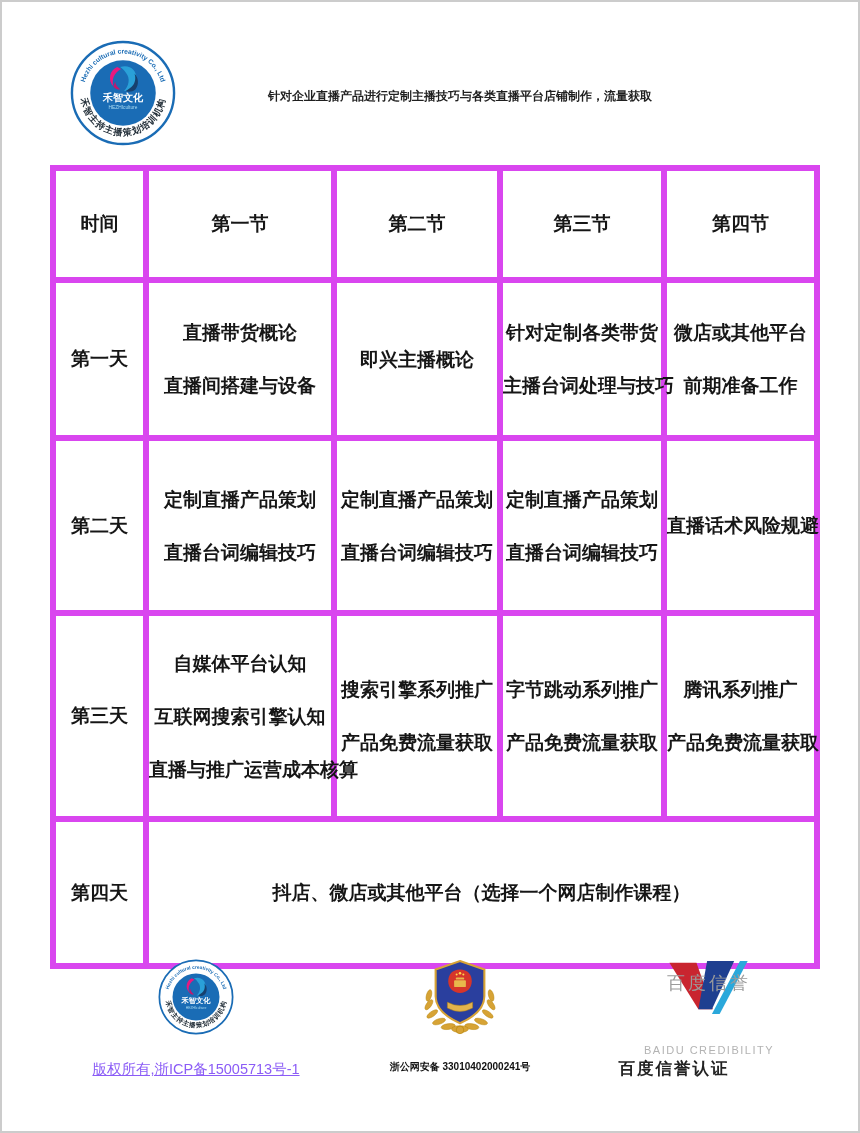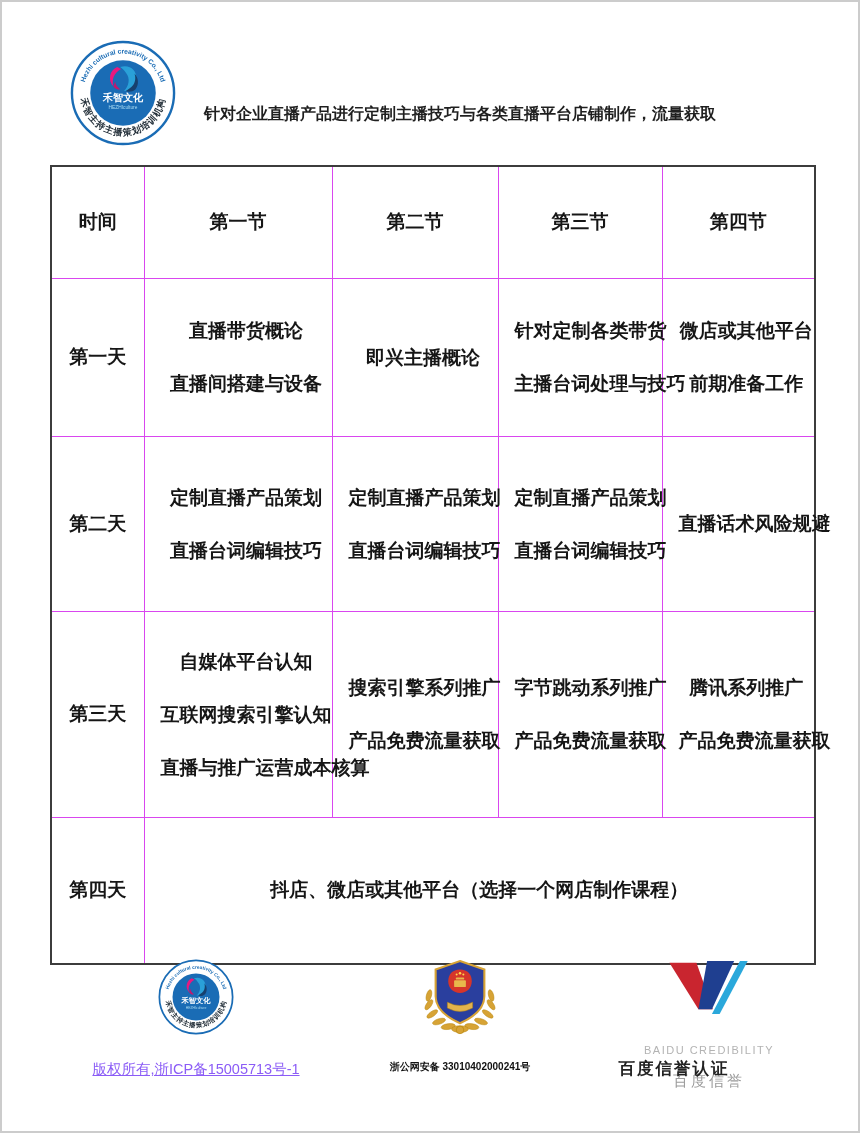--- a/index.html
+++ b/index.html
@@ -5,40 +5,40 @@
   html,body{margin:0;padding:0;background:#fff;}
   .page{position:relative;width:860px;height:1133px;background:#ffffff;
         border:2px solid #cccccc;box-sizing:border-box;overflow:hidden;
         font-family:"Liberation Sans",sans-serif;color:#1a1a1a;}
 
   
   .hezhi-logo{position:absolute;}
   .logo-header{left:68px;top:38px;}
   .page-title{position:absolute;top:50px;left:460px;transform:translateX(-50%);
               font-size:38px;font-weight:900;letter-spacing:2px;white-space:nowrap;color:#141414;}
-  .page-subtitle{position:absolute;top:102px;left:458px;transform:translateX(-50%);
-                 font-size:16px;font-weight:700;white-space:nowrap;color:#1f1f1f;}
+  .page-subtitle{position:absolute;top:86px;left:458px;transform:translateX(-50%);
+                 font-size:12px;font-weight:700;white-space:nowrap;color:#1f1f1f;}
 
   
   .tablewrap{position:absolute;left:48px;top:163px;}
   table.course{border-collapse:collapse;table-layout:fixed;width:764px;border:2px solid #3c3c3c;}
-  table.course th,table.course td{border:1px solid #d946ef;padding:0;text-align:center;
+  table.course th,table.course td{border:6px solid #d946ef;padding:0;text-align:center;
        vertical-align:middle;font-weight:700;font-size:19px;color:#161616;}
   tr.r0{height:112px;} tr.r1{height:158px;} tr.r2{height:175px;} tr.r3{height:206px;} tr.r4{height:147px;}
-  .lines div{line-height:53px;white-space:nowrap;margin-left:16px;}
+  .lines div{line-height:53px;white-space:nowrap;}
   td.mergedcell{text-align:left;padding-left:9px;white-space:nowrap;}
 
   
   .logo-footer{left:156px;top:957px;}
   .footer-text{position:absolute;white-space:nowrap;}
   .icp-text{top:1058px;left:194px;transform:translateX(-50%);font-size:14.5px;color:#8b5cf6;text-decoration:underline;}
   .police-badge{position:absolute;left:416px;top:954px;}
   .police-text{top:1058px;left:458px;transform:translateX(-50%);font-size:10px;font-weight:700;color:#111;}
   .baidu-logo{position:absolute;left:664px;top:956px;}
-  .baidu-title{top:1070px;left:707px;transform:translateX(-50%);font-size:15px;color:#9b9b9b;letter-spacing:3px;}
+  .baidu-title{top:969px;left:707px;transform:translateX(-50%);font-size:18px;color:#9b9b9b;letter-spacing:3px;}
   .baidu-en{top:1042px;left:707px;transform:translateX(-50%);font-size:11px;color:#b3b3b3;letter-spacing:1.5px;}
   .baidu-cert{top:1056px;left:672px;transform:translateX(-50%);font-size:16.5px;font-weight:600;color:#222;letter-spacing:2px;}
   a.plain{text-decoration:none;color:inherit;cursor:pointer;}
 </style>
 </head>
 <body>
 
 <div class="page">
 
   

